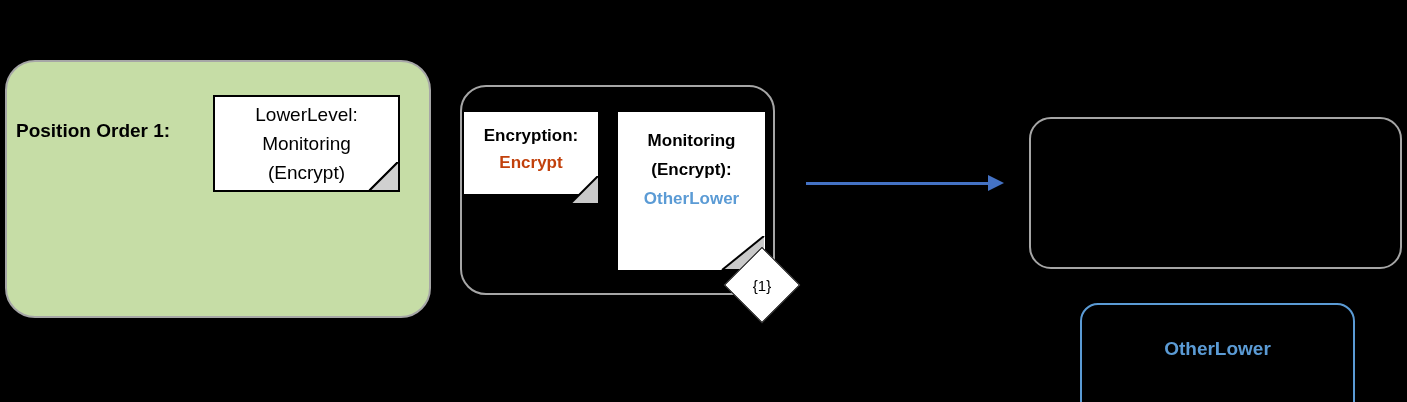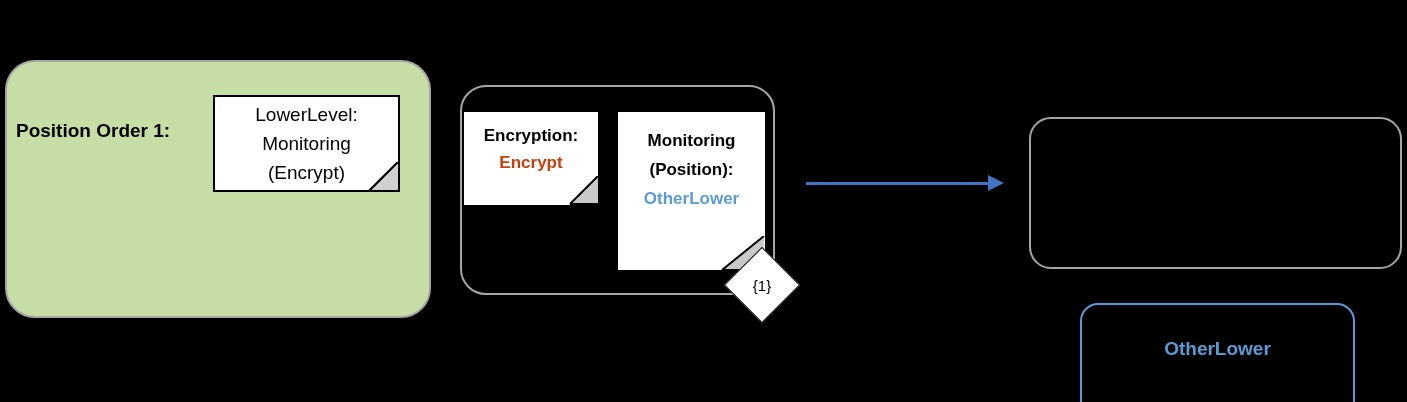--- a/index.html
+++ b/index.html
@@ -69,21 +69,21 @@
     height: 97px;
     font-size: 19px;
     line-height: 29px;
   }
 
   
   .note-encryption {
     left: 464px;
     top: 112px;
     width: 134px;
-    height: 93px;
+    height: 82px;
     font-size: 17px;
     line-height: 27px;
     justify-content: flex-start;
     padding-top: 10px;
   }
   .red-value { color: #c2410c; font-weight: bold; }
   .blue-value { color: #5B9BD5; font-weight: bold; }
 
   
   .note-monitoring {
@@ -211,21 +211,21 @@
   </div>
   <svg class="fold-shape" style="left:568px; top:176px;" width="32" height="30">
     <polygon points="30,0 2,28 30,28" fill="#D9D9D9"></polygon>
     <polygon points="30,0 30,28 2,28" fill="#C9C9C9"></polygon>
     <line x1="30" y1="0" x2="2" y2="28" stroke="#000000" stroke-width="2"></line>
     <line x1="2" y1="28" x2="30" y2="28" stroke="#000000" stroke-width="2"></line>
   </svg>
 
   <div class="abs note note-monitoring">
     <span class="note-line">Monitoring</span>
-    <span class="note-line">(Position):</span>
+    <span class="note-line">(Encrypt):</span>
     <span class="note-line blue-value">OtherLower</span>
   </div>
   <svg class="fold-shape" style="left:718px; top:236px;" width="50" height="36">
     <polygon points="46,0 4,34 46,34" fill="#D9D9D9"></polygon>
     <polygon points="46,0 46,34 4,34" fill="#C9C9C9"></polygon>
     <line x1="46" y1="0" x2="4" y2="34" stroke="#000000" stroke-width="2"></line>
     <line x1="4" y1="34" x2="46" y2="34" stroke="#000000" stroke-width="2"></line>
   </svg>
 
   <div class="abs diamond"></div>

